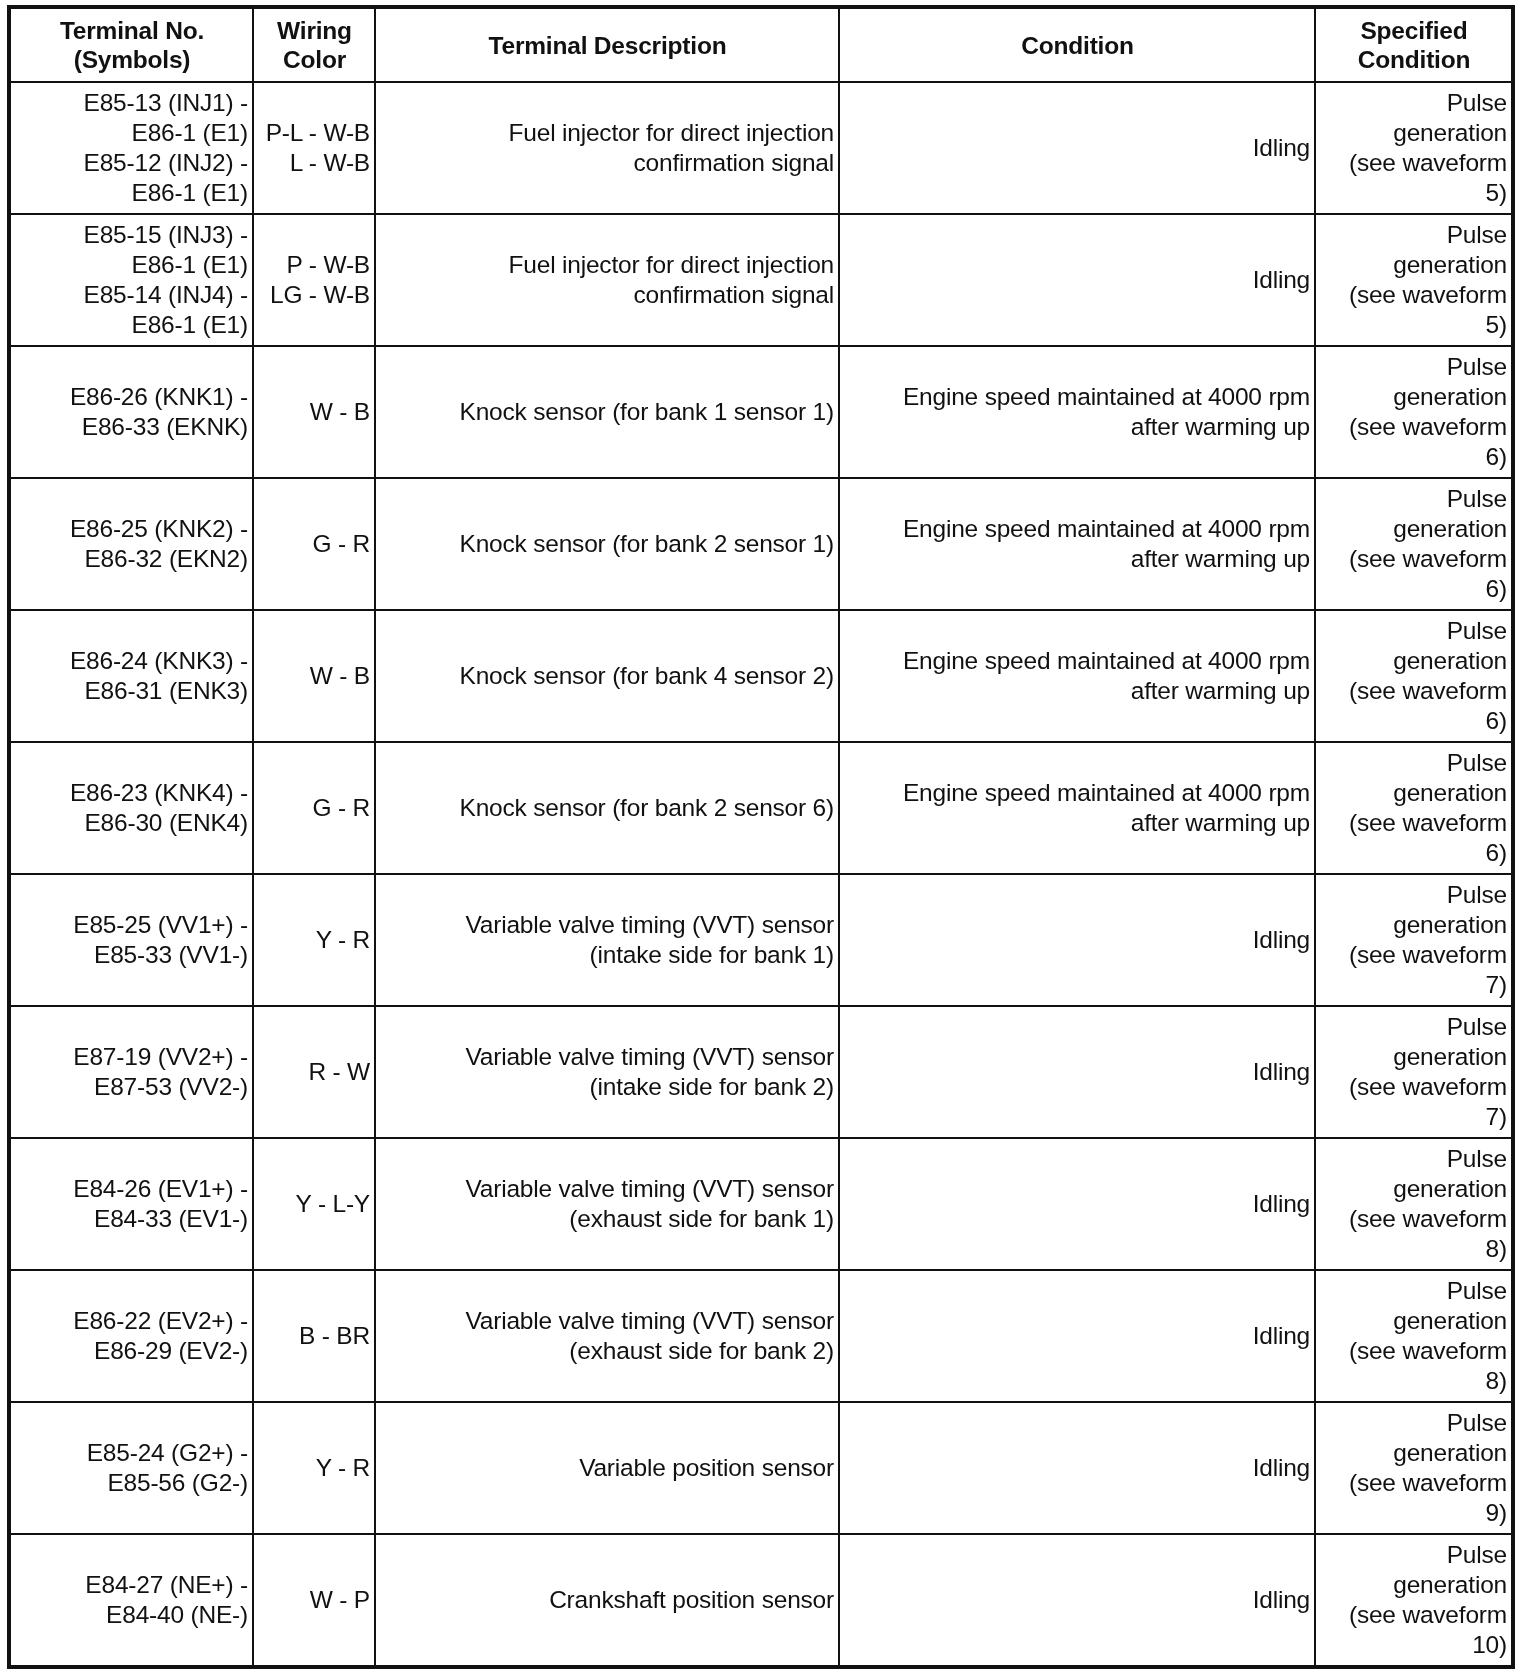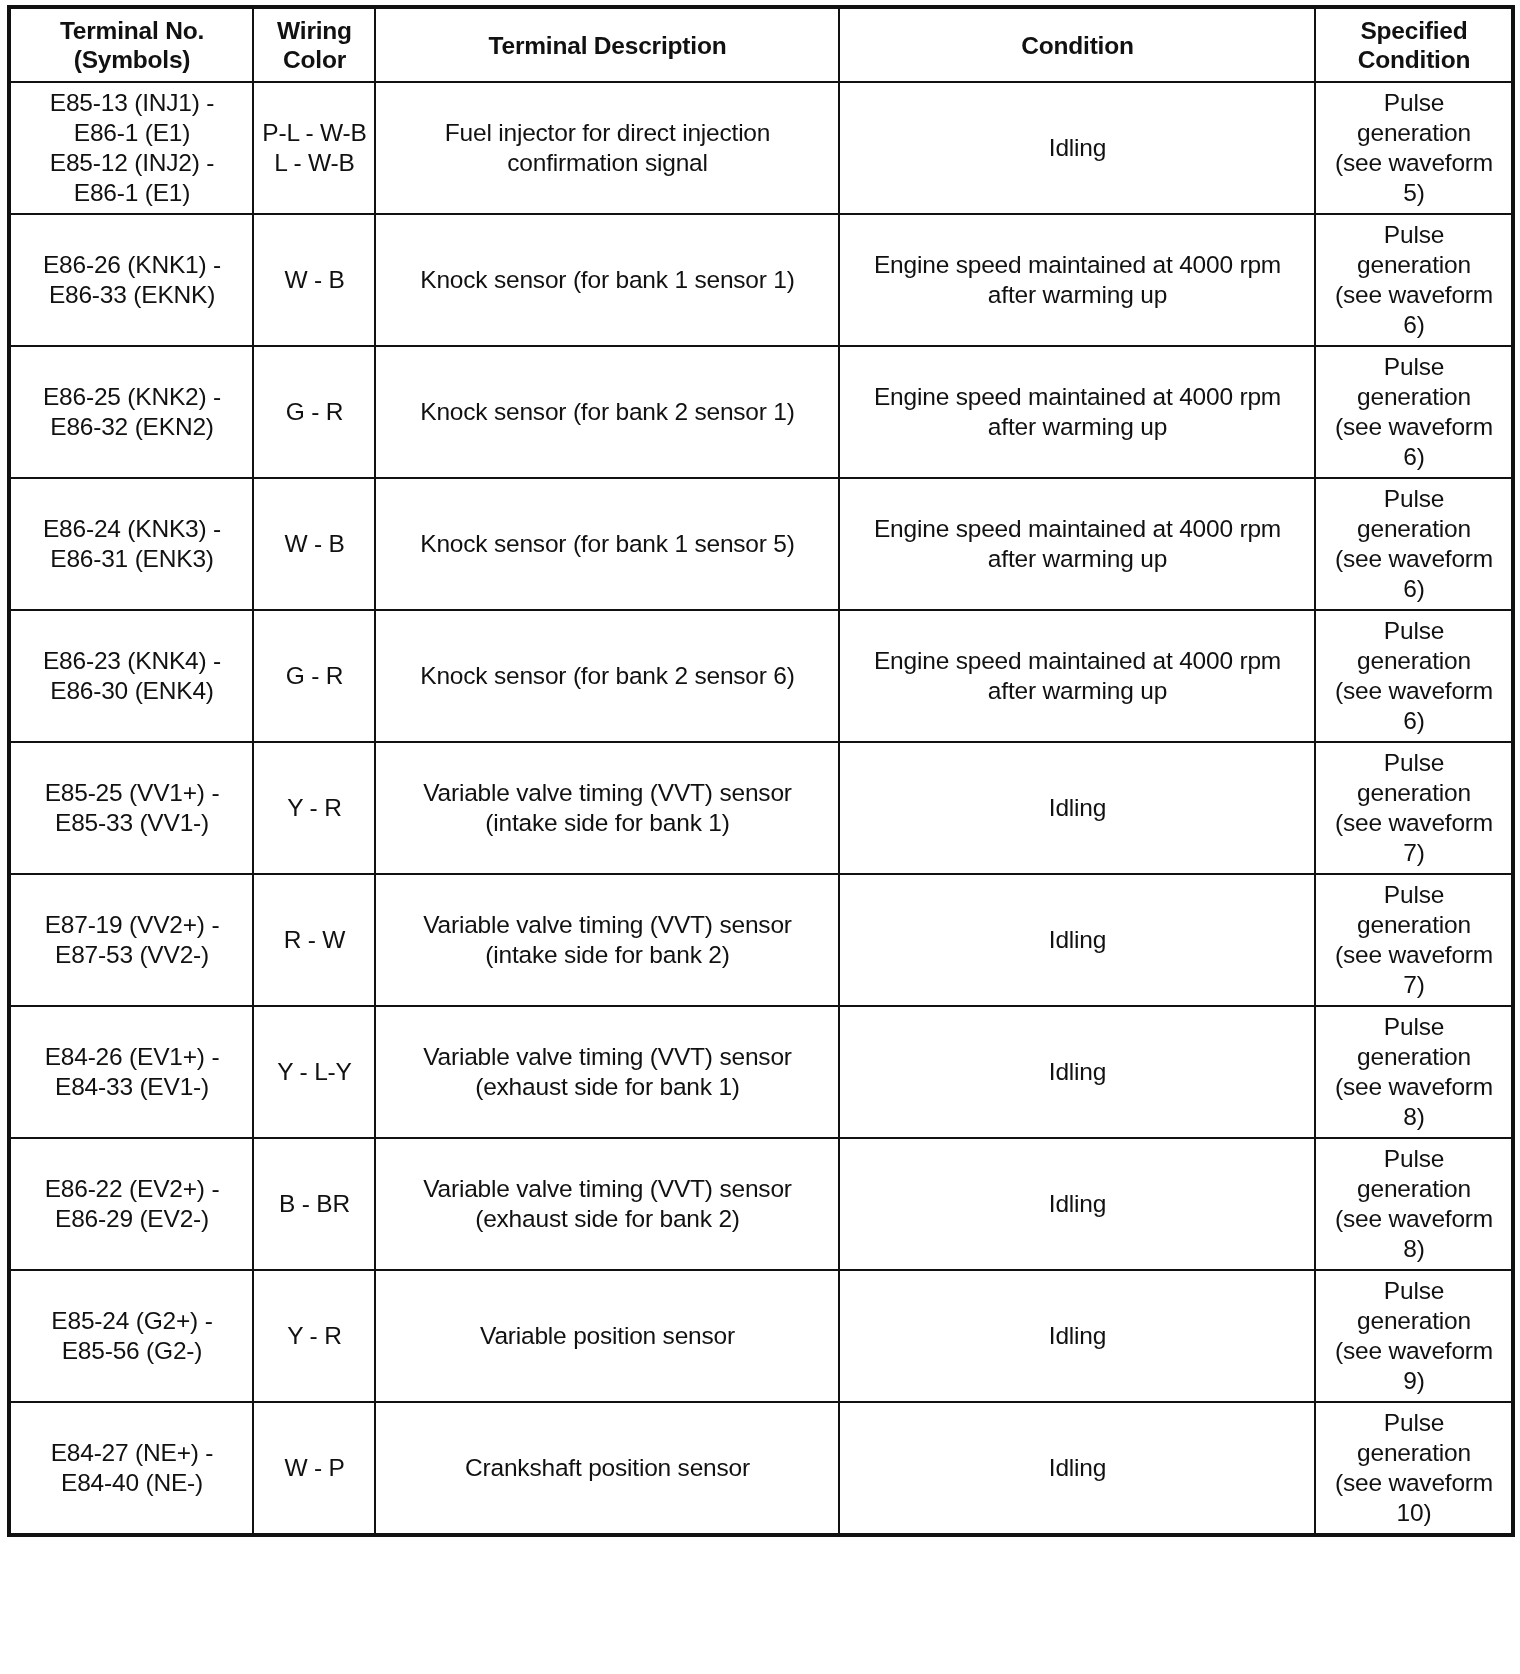--- a/index.html
+++ b/index.html
@@ -34,21 +34,21 @@
     letter-spacing: -0.2px;
   }
   #terminal-table th {
     font-weight: bold;
     text-align: center;
     height: 72px;
     line-height: 29px;
   }
   #terminal-table td {
     height: 130px;
-    text-align: center;
+    text-align: right;
   }
   .multiline { white-space: pre-line; }
   col.c1 { width: 244px; }
   col.c2 { width: 122px; }
   col.c3 { width: 464px; }
   col.c4 { width: 476px; }
   col.c5 { width: 198px; }
 </style>
 </head>
 <body>
@@ -83,20 +83,35 @@
 L - W-B</td>
         <td class="multiline">Fuel injector for direct injection
 confirmation signal</td>
         <td class="multiline">Idling</td>
         <td class="multiline">Pulse
 generation
 (see waveform
 5)</td>
       </tr>
       <tr>
+        <td class="multiline">E85-15 (INJ3) -
+E86-1 (E1)
+E85-14 (INJ4) -
+E86-1 (E1)</td>
+        <td class="multiline">P - W-B
+LG - W-B</td>
+        <td class="multiline">Fuel injector for direct injection
+confirmation signal</td>
+        <td class="multiline">Idling</td>
+        <td class="multiline">Pulse
+generation
+(see waveform
+5)</td>
+      </tr>
+      <tr>
         <td class="multiline">E86-26 (KNK1) -
 E86-33 (EKNK)</td>
         <td class="multiline">W - B</td>
         <td class="multiline">Knock sensor (for bank 1 sensor 1)</td>
         <td class="multiline">Engine speed maintained at 4000 rpm
 after warming up</td>
         <td class="multiline">Pulse
 generation
 (see waveform
 6)</td>
@@ -110,21 +125,21 @@
 after warming up</td>
         <td class="multiline">Pulse
 generation
 (see waveform
 6)</td>
       </tr>
       <tr>
         <td class="multiline">E86-24 (KNK3) -
 E86-31 (ENK3)</td>
         <td class="multiline">W - B</td>
-        <td class="multiline">Knock sensor (for bank 1 sensor 5)</td>
+        <td class="multiline">Knock sensor (for bank 4 sensor 2)</td>
         <td class="multiline">Engine speed maintained at 4000 rpm
 after warming up</td>
         <td class="multiline">Pulse
 generation
 (see waveform
 6)</td>
       </tr>
       <tr>
         <td class="multiline">E86-23 (KNK4) -
 E86-30 (ENK4)</td>

